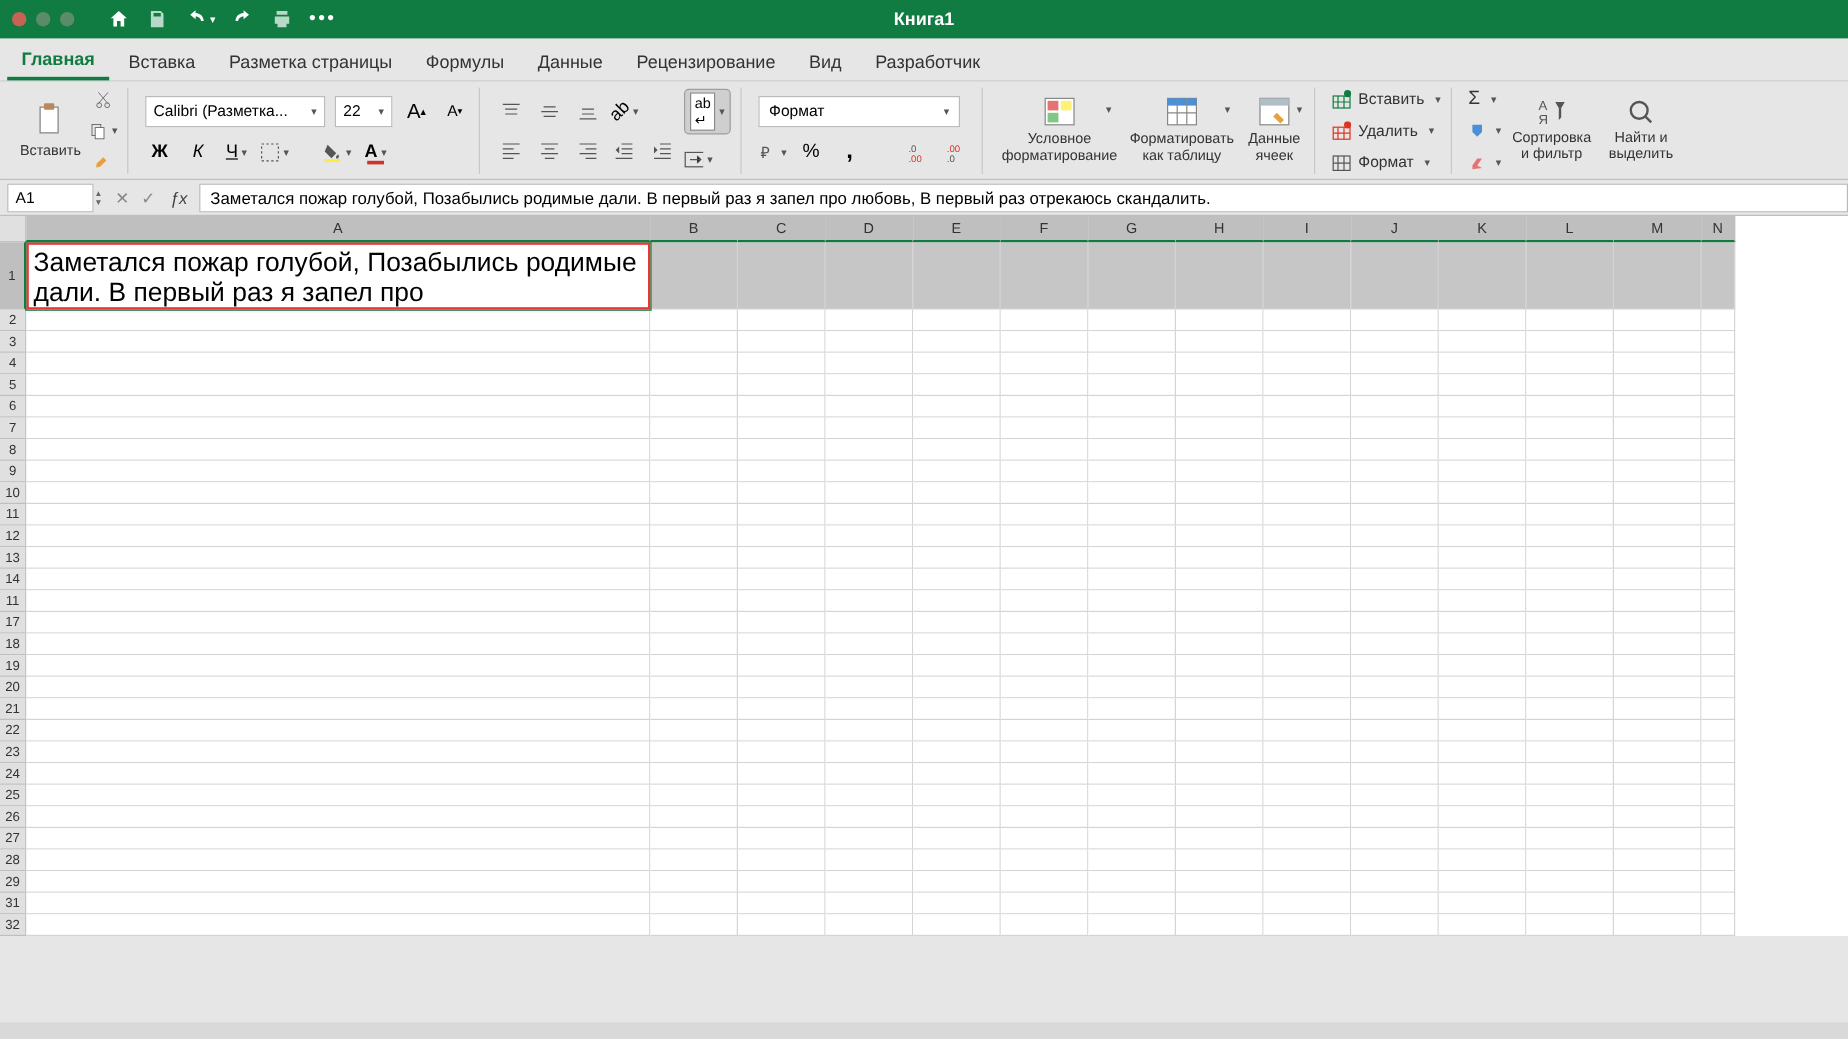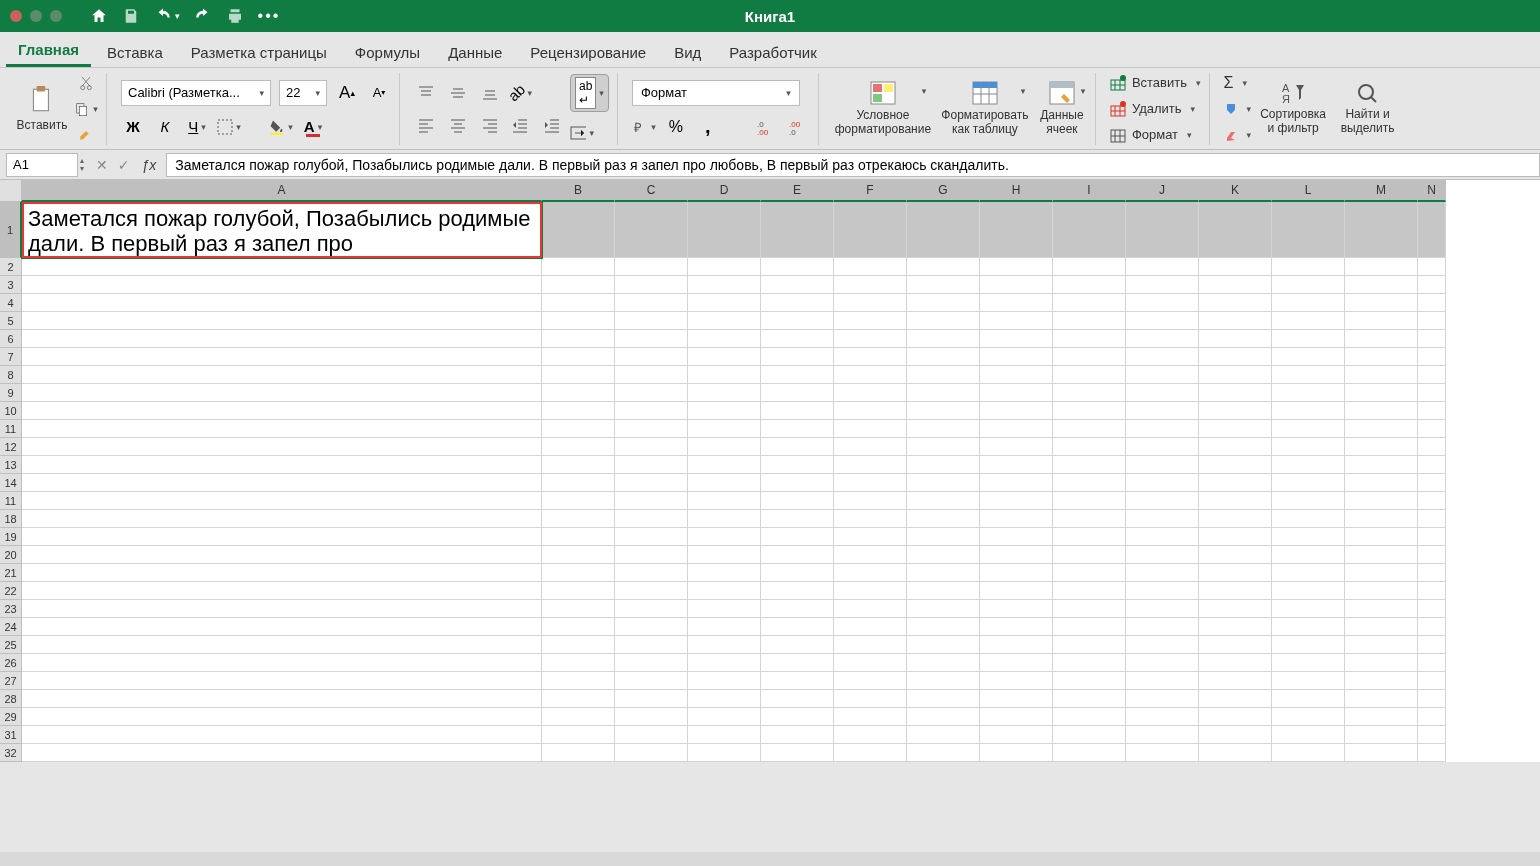--- a/index.html
+++ b/index.html
@@ -671,20 +671,37 @@
       <div class="cell" style="width: 73px; height: 18px;"></div>
       <div class="cell" style="width: 73px; height: 18px;"></div>
       <div class="cell" style="width: 73px; height: 18px;"></div>
       <div class="cell" style="width: 73px; height: 18px;"></div>
       <div class="cell" style="width: 73px; height: 18px;"></div>
       <div class="cell" style="width: 73px; height: 18px;"></div>
       <div class="cell" style="width: 73px; height: 18px;"></div>
       <div class="cell" style="width: 28px; height: 18px;"></div>
     </div>
     <div class="datarow">
+      <div class="rowhdr" style="height: 18px;">17</div>
+      <div class="cell" style="width: 520px; height: 18px;"></div>
+      <div class="cell" style="width: 73px; height: 18px;"></div>
+      <div class="cell" style="width: 73px; height: 18px;"></div>
+      <div class="cell" style="width: 73px; height: 18px;"></div>
+      <div class="cell" style="width: 73px; height: 18px;"></div>
+      <div class="cell" style="width: 73px; height: 18px;"></div>
+      <div class="cell" style="width: 73px; height: 18px;"></div>
+      <div class="cell" style="width: 73px; height: 18px;"></div>
+      <div class="cell" style="width: 73px; height: 18px;"></div>
+      <div class="cell" style="width: 73px; height: 18px;"></div>
+      <div class="cell" style="width: 73px; height: 18px;"></div>
+      <div class="cell" style="width: 73px; height: 18px;"></div>
+      <div class="cell" style="width: 73px; height: 18px;"></div>
+      <div class="cell" style="width: 28px; height: 18px;"></div>
+    </div>
+    <div class="datarow">
       <div class="rowhdr" style="height: 18px;">18</div>
       <div class="cell" style="width: 520px; height: 18px;"></div>
       <div class="cell" style="width: 73px; height: 18px;"></div>
       <div class="cell" style="width: 73px; height: 18px;"></div>
       <div class="cell" style="width: 73px; height: 18px;"></div>
       <div class="cell" style="width: 73px; height: 18px;"></div>
       <div class="cell" style="width: 73px; height: 18px;"></div>
       <div class="cell" style="width: 73px; height: 18px;"></div>
       <div class="cell" style="width: 73px; height: 18px;"></div>
       <div class="cell" style="width: 73px; height: 18px;"></div>

